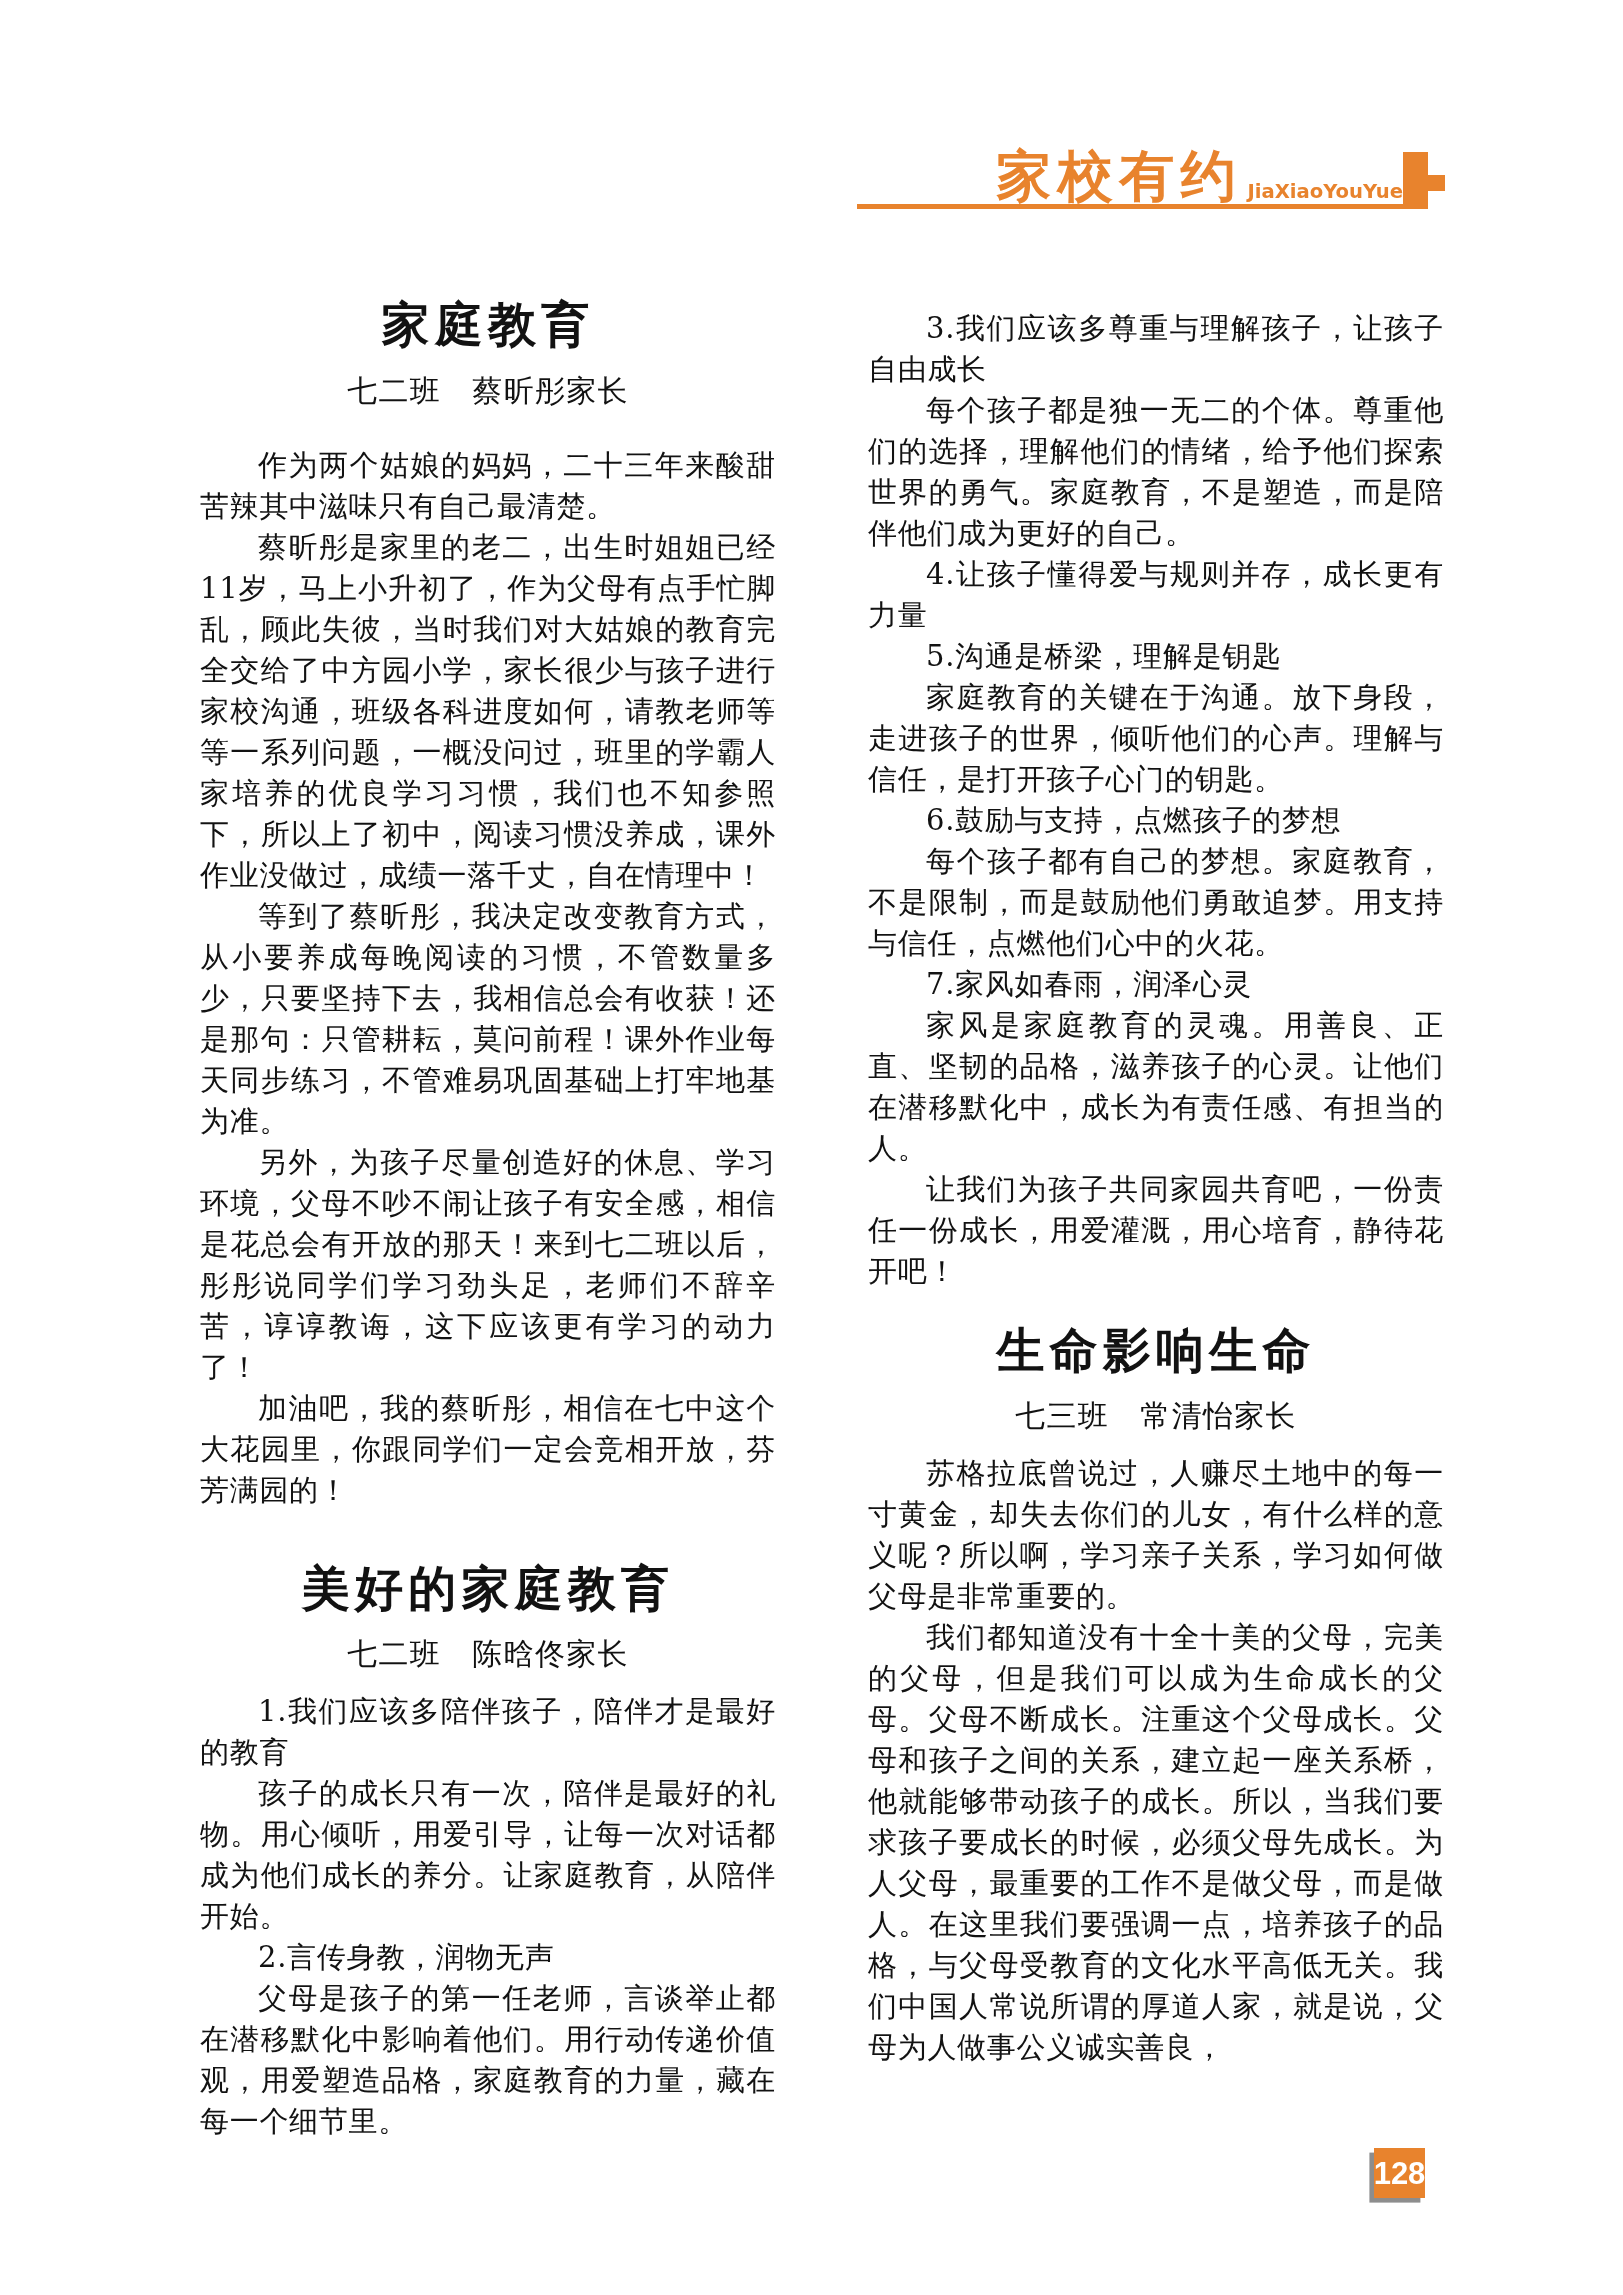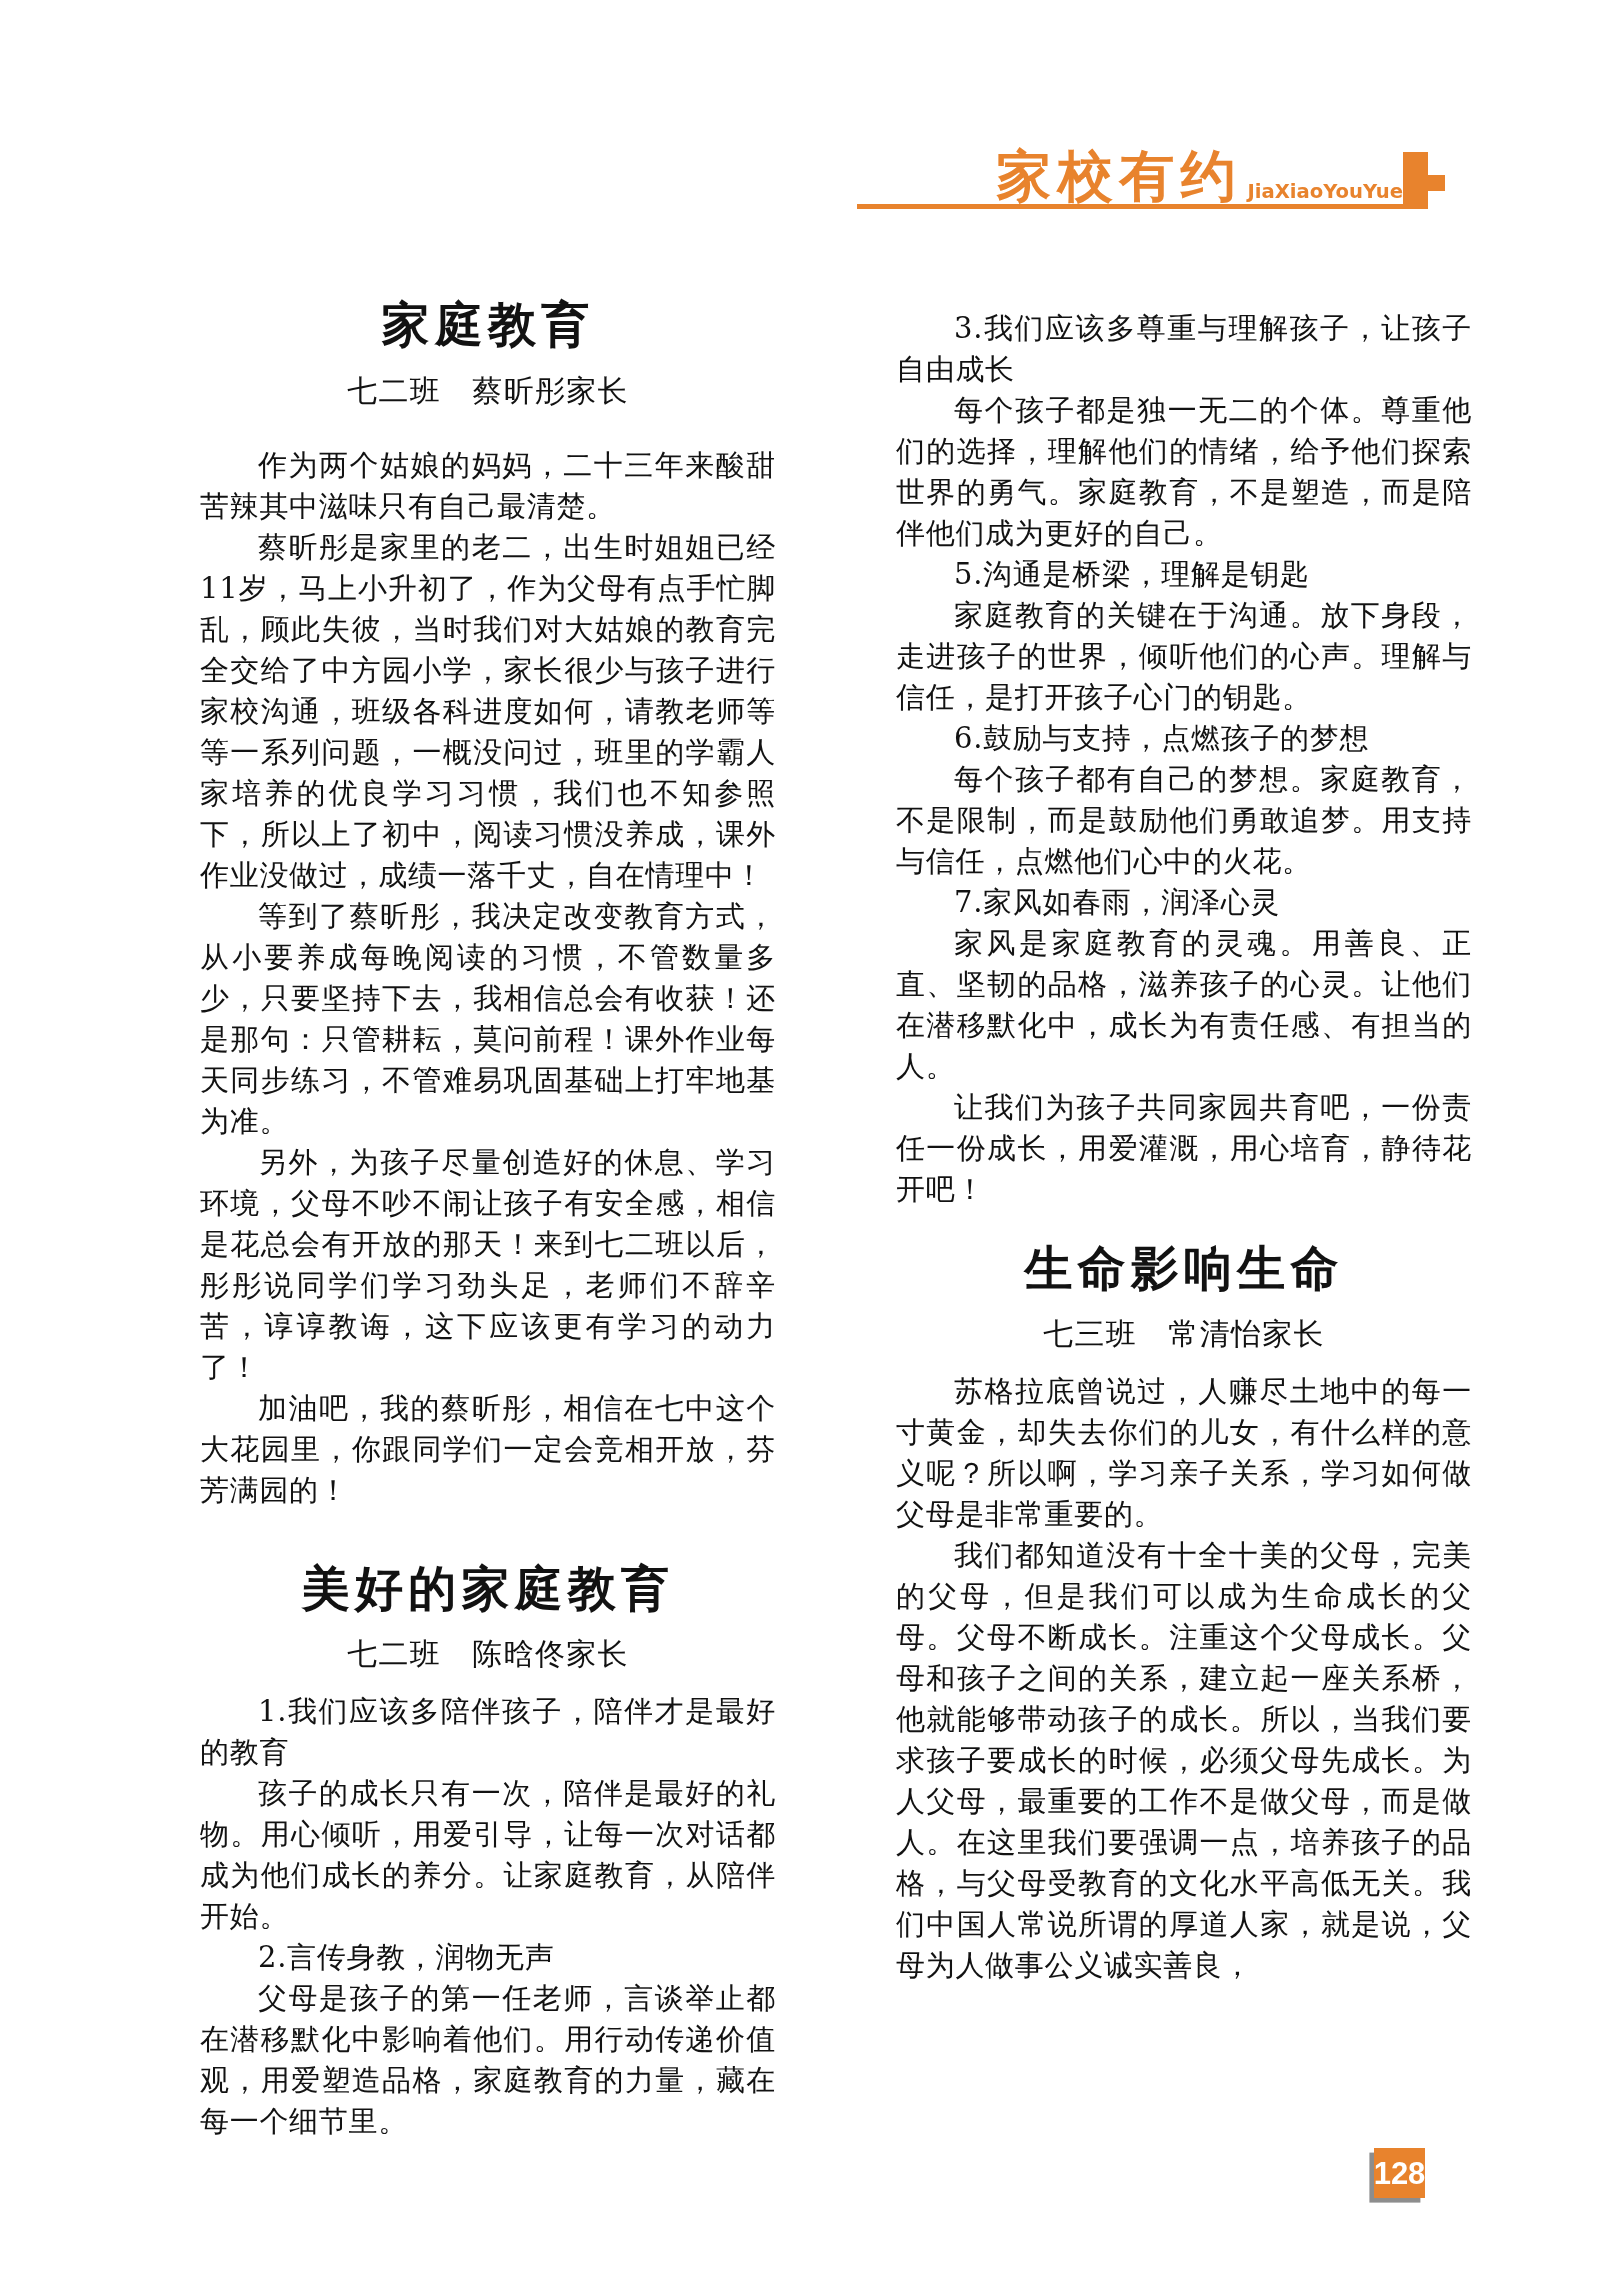--- a/index.html
+++ b/index.html
@@ -69,21 +69,21 @@
     background: #E8832D;
   }
 
   
   .col {
     position: absolute;
     top: 288px;
     width: 576px;
   }
   .col-left  { left: 200px; }
-  .col-right { left: 896px; }
+  .col-right { left: 868px; }
 
   .article-title {
     margin: 0;
     font-size: 48px;
     line-height: 72px;
     font-weight: bold;
     letter-spacing: 5.2px;
     text-align: center;
     white-space: nowrap;
   }
@@ -166,20 +166,21 @@
         <p class="para">孩子的成长只有一次，陪伴是最好的礼物。用心倾听，用爱引导，让每一次对话都成为他们成长的养分。让家庭教育，从陪伴开始。</p>
         <p class="para">2.言传身教，润物无声</p>
         <p class="para">父母是孩子的第一任老师，言谈举止都在潜移默化中影响着他们。用行动传递价值观，用爱塑造品格，家庭教育的力量，藏在每一个细节里。</p>
       </div>
   </section>
 
   <section class="col col-right">
     <div class="article-body continuation">
         <p class="para">3.我们应该多尊重与理解孩子，让孩子自由成长</p>
         <p class="para">每个孩子都是独一无二的个体。尊重他们的选择，理解他们的情绪，给予他们探索世界的勇气。家庭教育，不是塑造，而是陪伴他们成为更好的自己。</p>
+        <p class="para">4.让孩子懂得爱与规则并存，成长更有力量</p>
         <p class="para">5.沟通是桥梁，理解是钥匙</p>
         <p class="para">家庭教育的关键在于沟通。放下身段，走进孩子的世界，倾听他们的心声。理解与信任，是打开孩子心门的钥匙。</p>
         <p class="para">6.鼓励与支持，点燃孩子的梦想</p>
         <p class="para">每个孩子都有自己的梦想。家庭教育，不是限制，而是鼓励他们勇敢追梦。用支持与信任，点燃他们心中的火花。</p>
         <p class="para">7.家风如春雨，润泽心灵</p>
         <p class="para">家风是家庭教育的灵魂。用善良、正直、坚韧的品格，滋养孩子的心灵。让他们在潜移默化中，成长为有责任感、有担当的人。</p>
         <p class="para">让我们为孩子共同家园共育吧，一份责任一份成长，用爱灌溉，用心培育，静待花开吧！</p>
       </div>
 
     <h1 class="article-title mt-title-r">生命影响生命</h1>

